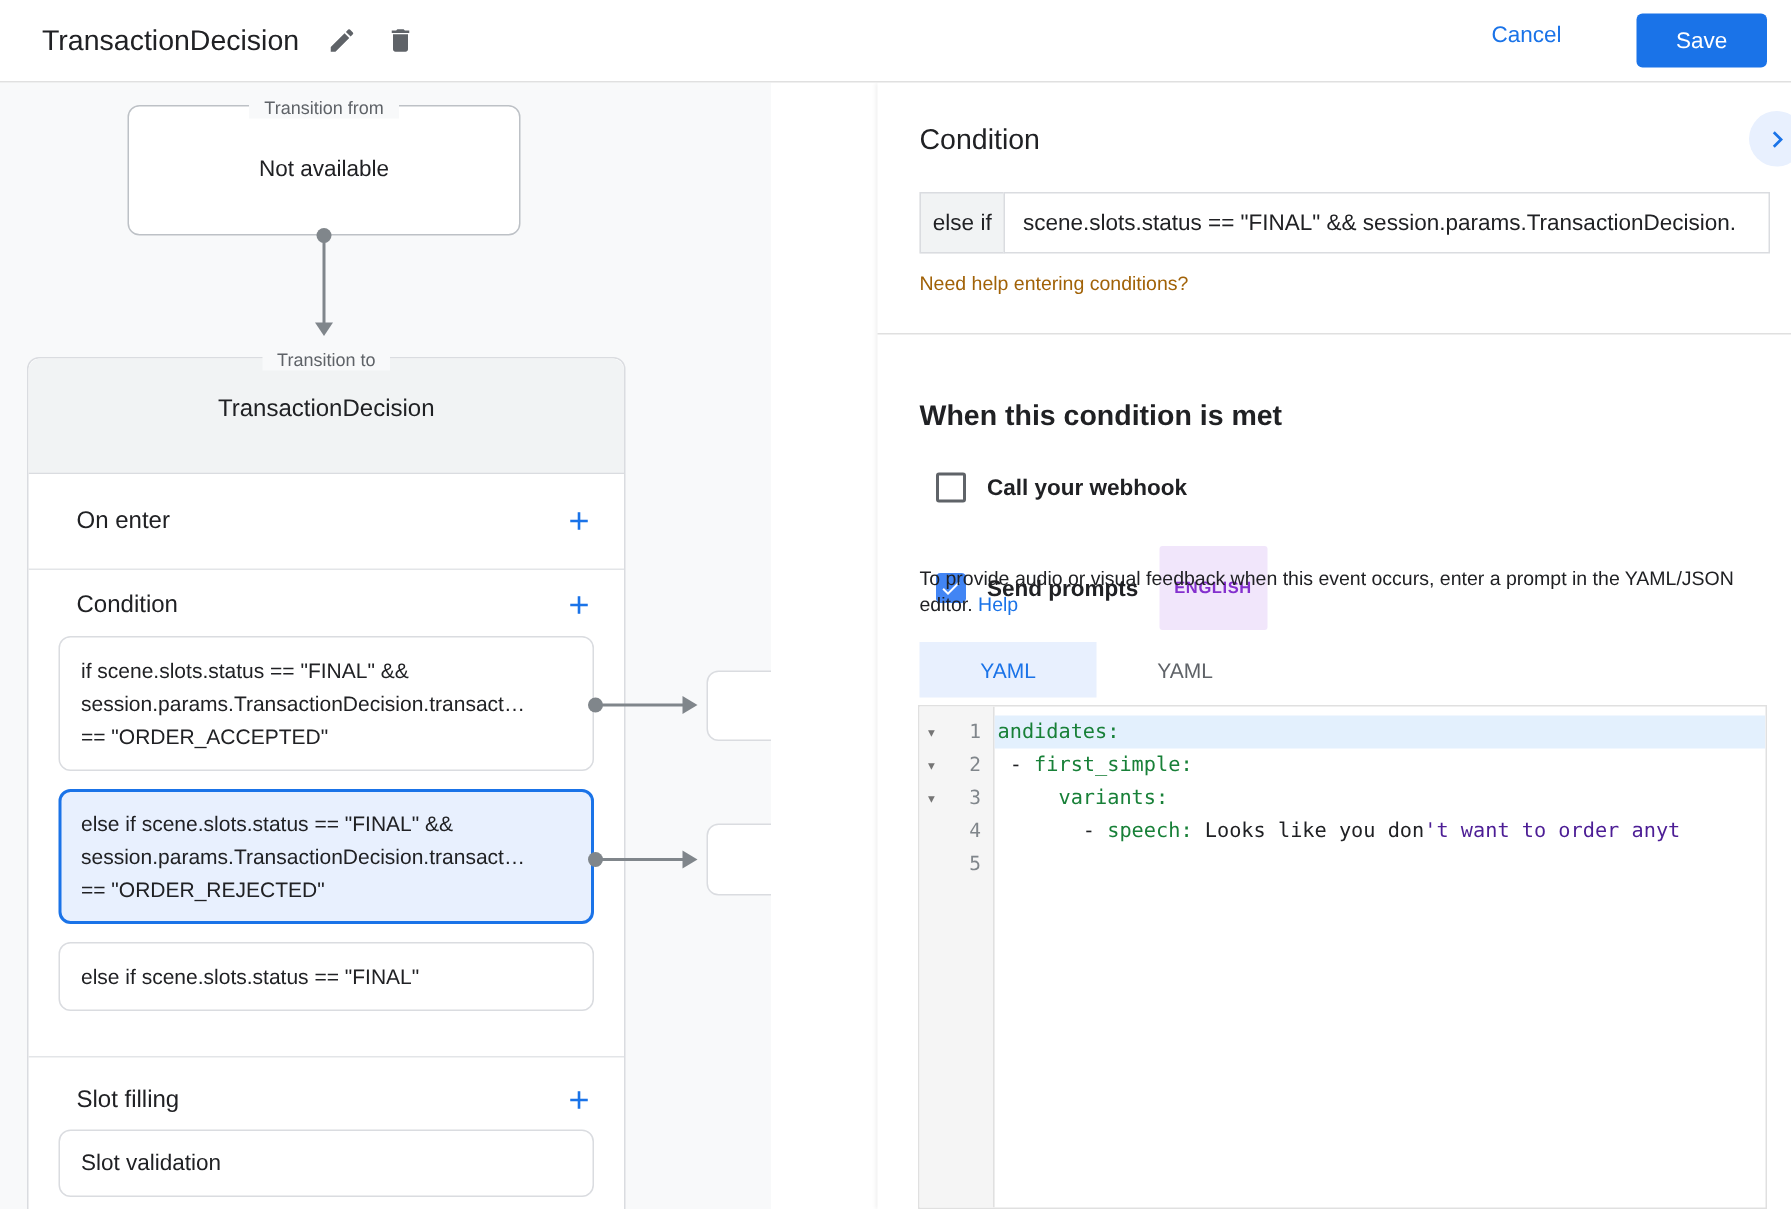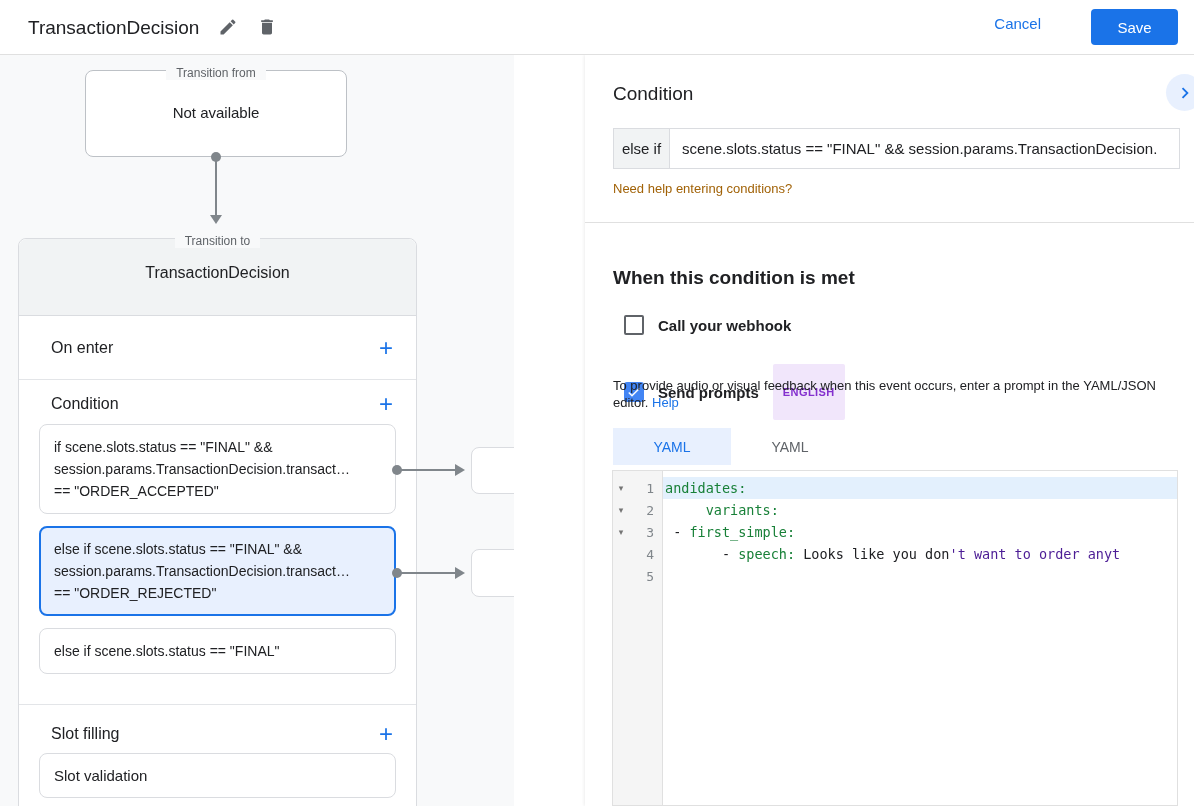--- a/index.html
+++ b/index.html
@@ -282,19 +282,19 @@
           <span class="fold"></span>
           <span class="lnum">4</span>
         </div>
         <div class="gutter-row">
           <span class="fold"></span>
           <span class="lnum">5</span>
         </div>
       </div>
     <div class="code" id="editor-code">
         <div class="code-row hl"><span class="tk-key">andidates:</span></div>
+        <div class="code-row"><span class="tk-plain"> - </span><span class="tk-key">first_simple:</span></div>
         <div class="code-row"><span class="tk-plain">     </span><span class="tk-key">variants:</span></div>
-        <div class="code-row"><span class="tk-plain"> - </span><span class="tk-key">first_simple:</span></div>
         <div class="code-row"><span class="tk-plain">       - </span><span class="tk-key">speech:</span><span class="tk-plain"> Looks like you don</span><span class="tk-string">'t want to order anyt</span></div>
         <div class="code-row"></div>
       </div>
   </div>
 </div>
 
 </body></html>

